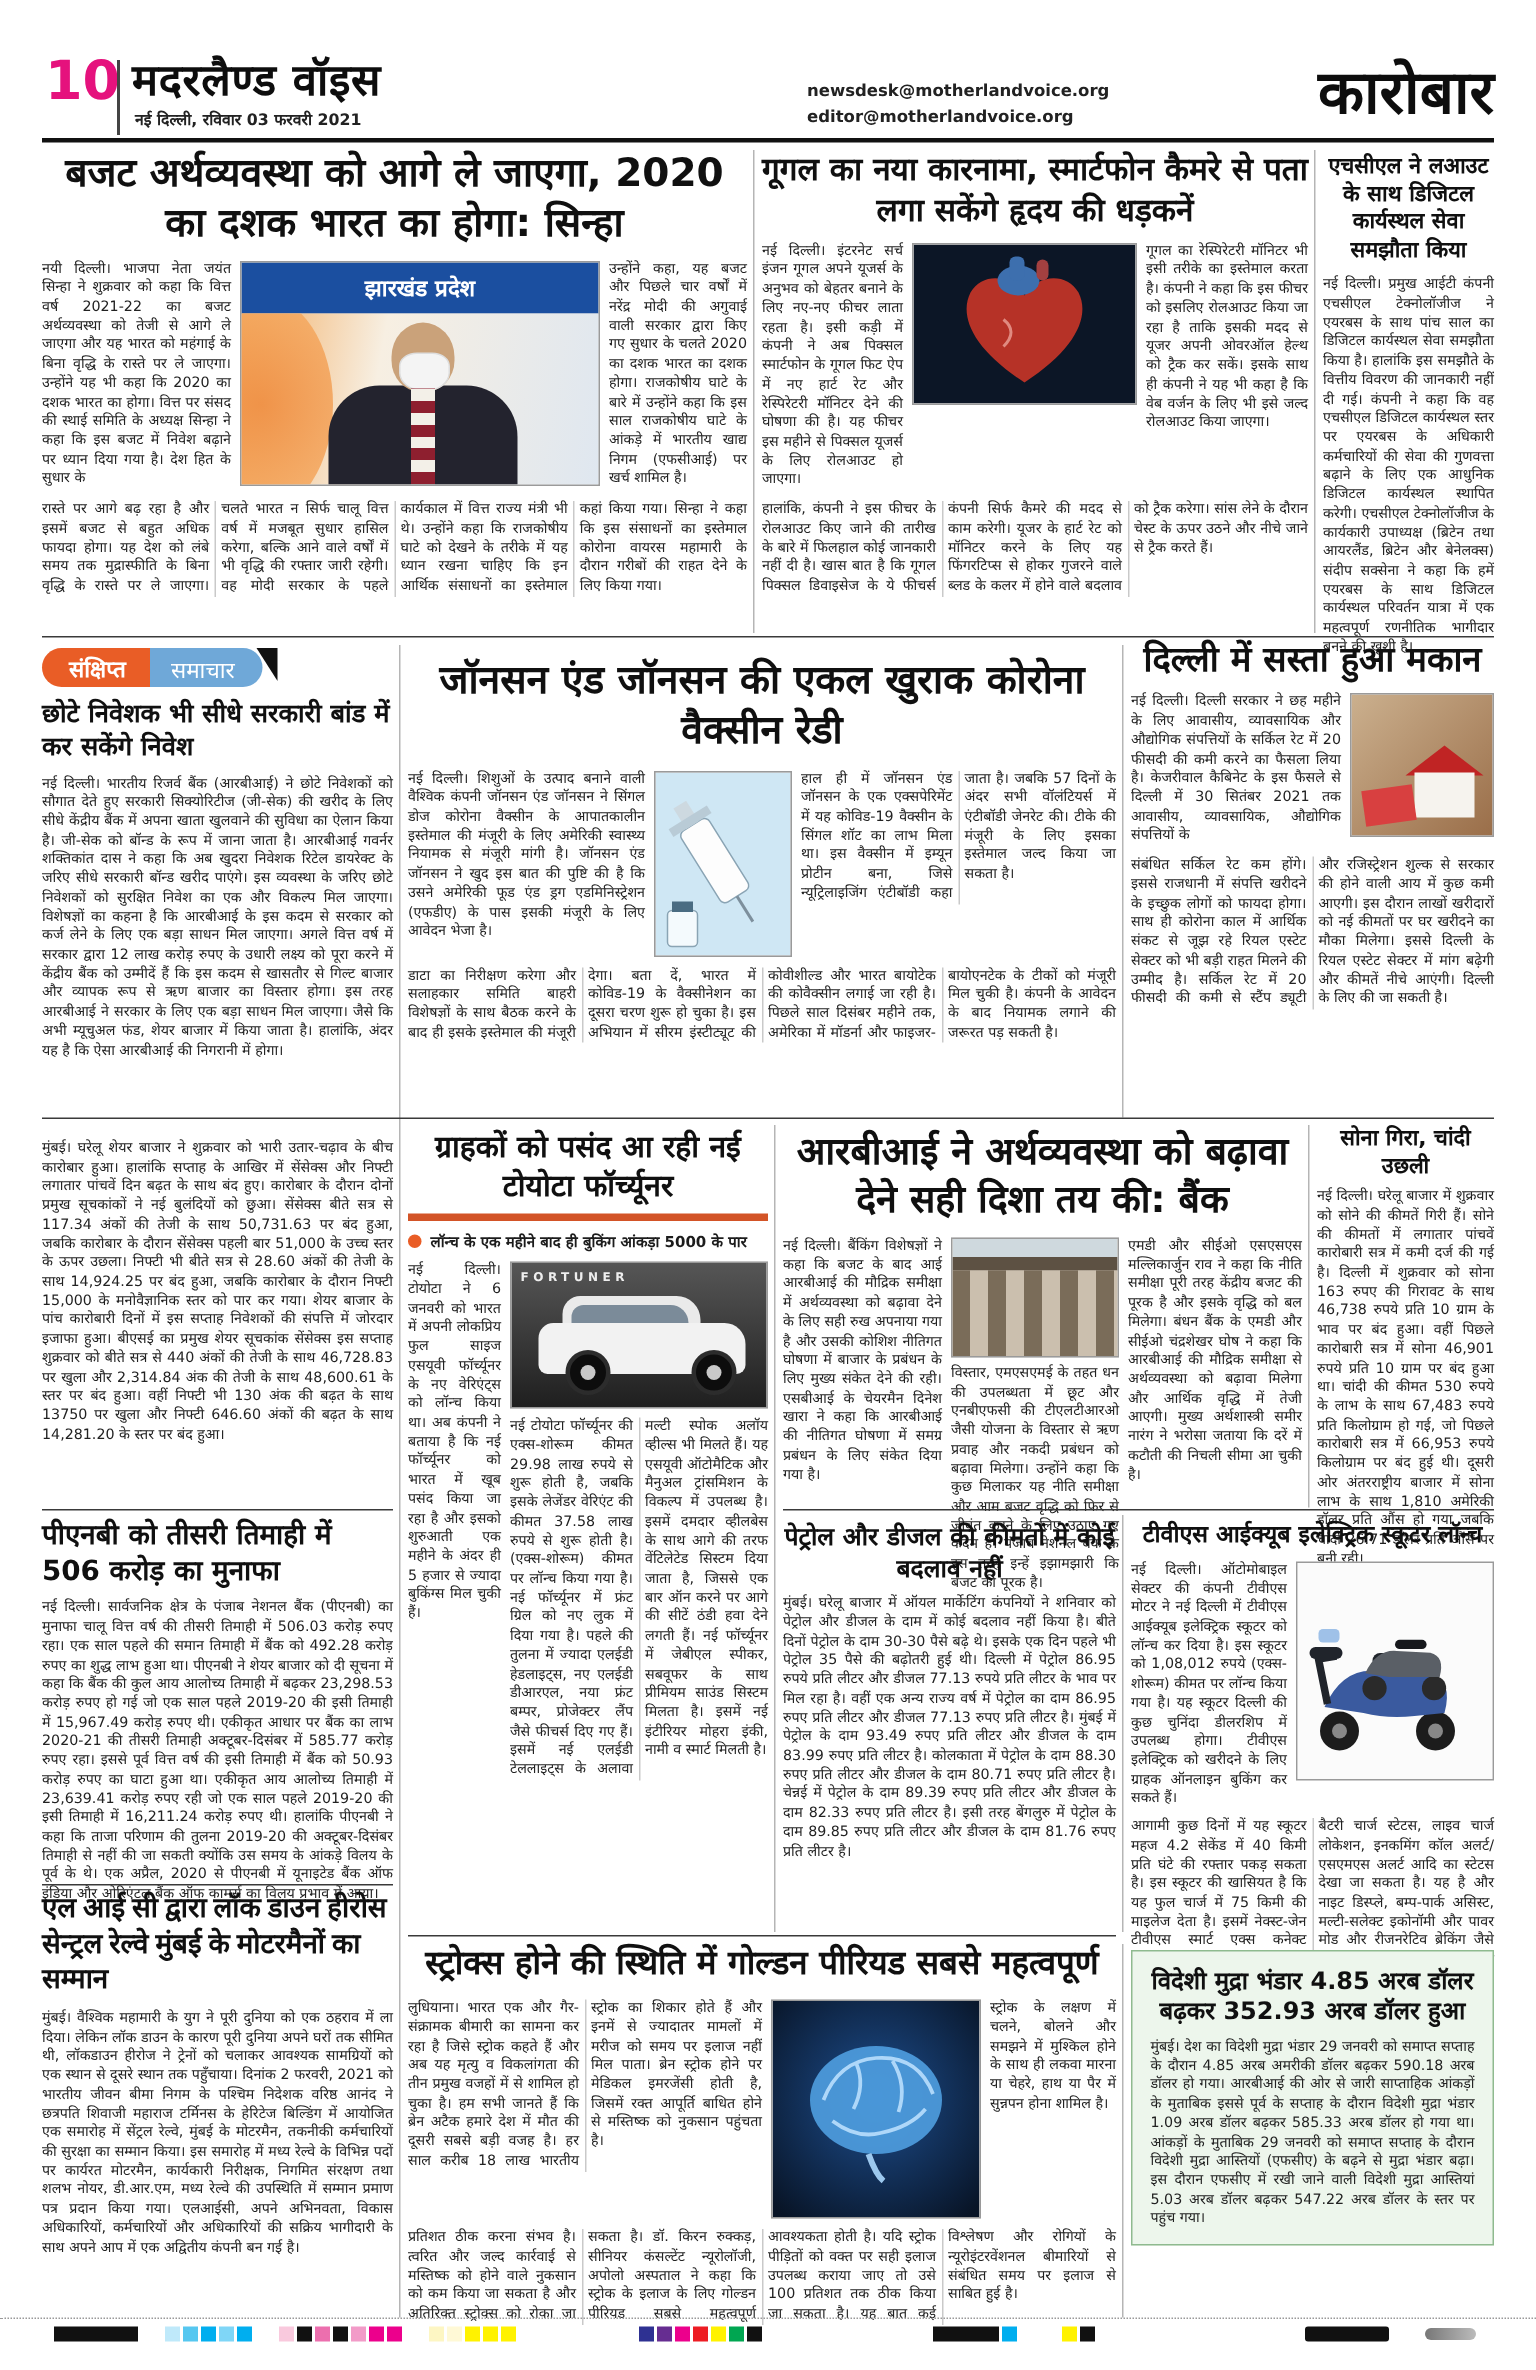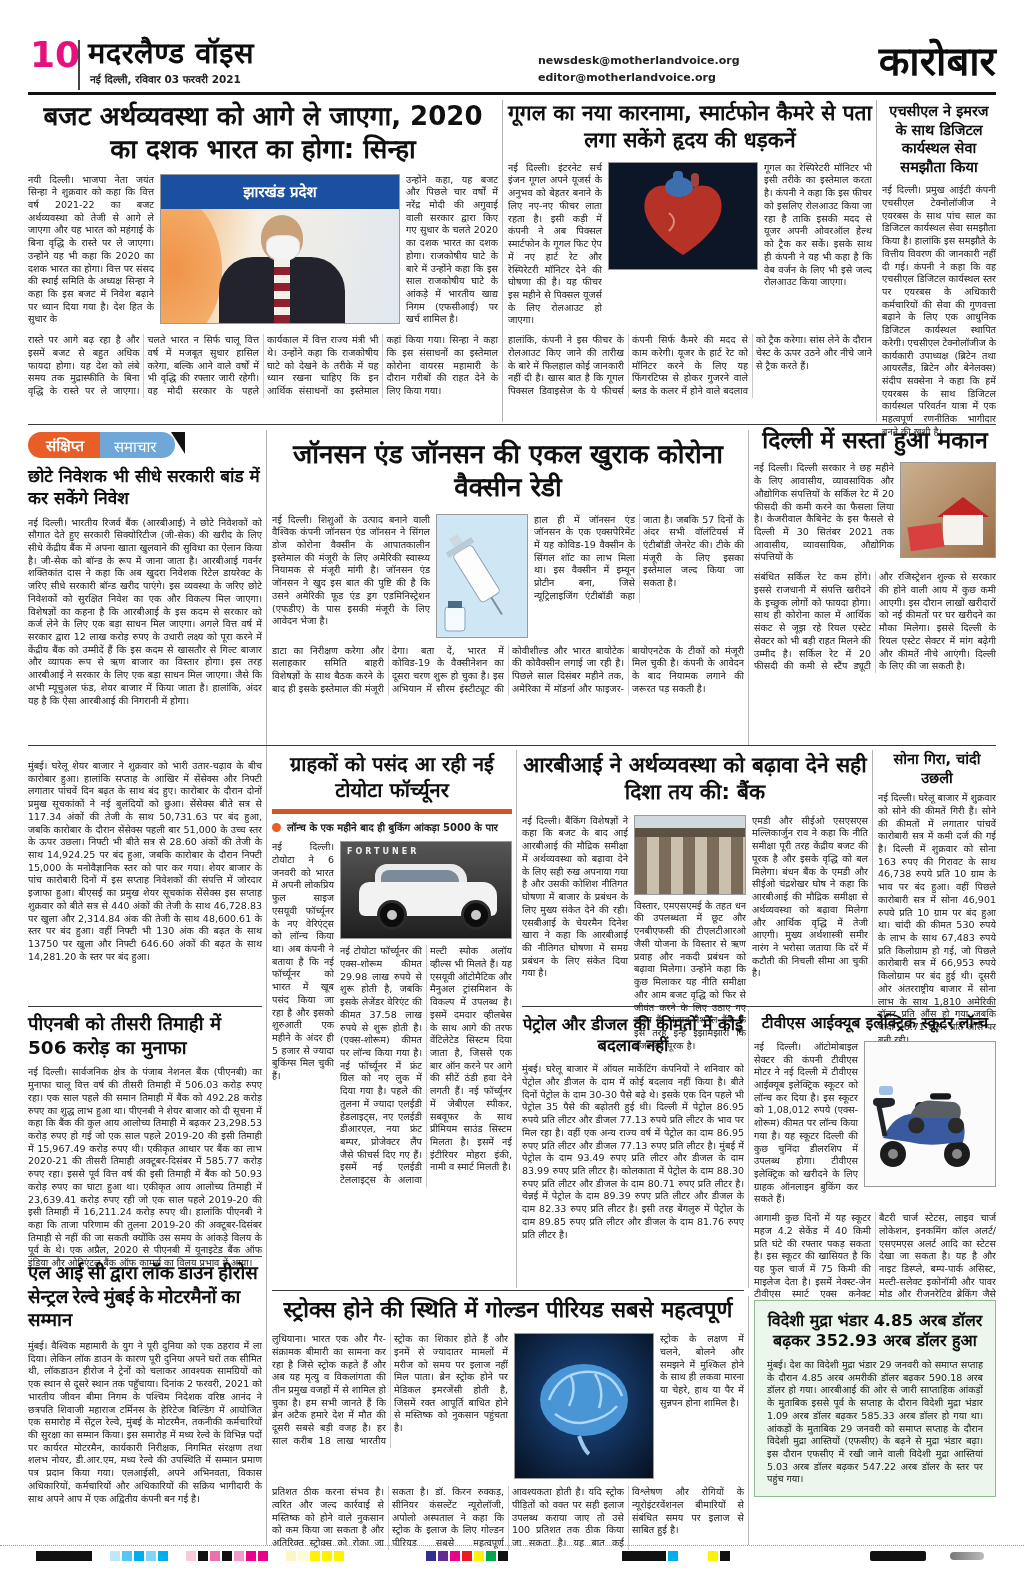--- a/index.html
+++ b/index.html
@@ -117,21 +117,21 @@
         </svg>
       </div>
       <div class="body-text" style="flex:1;">गूगल का रेस्पिरेटरी मॉनिटर भी इसी तरीके का इस्तेमाल करता है। कंपनी ने कहा कि इस फीचर को इसलिए रोलआउट किया जा रहा है ताकि इसकी मदद से यूजर अपनी ओवरऑल हेल्थ को ट्रैक कर सकें। इसके साथ ही कंपनी ने यह भी कहा है कि वेब वर्जन के लिए भी इसे जल्द रोलआउट किया जाएगा।</div>
     </div>
     <div class="body-text cols3" style="margin-top:7px;">हालांकि, कंपनी ने इस फीचर के रोलआउट किए जाने की तारीख के बारे में फिलहाल कोई जानकारी नहीं दी है। खास बात है कि गूगल पिक्सल डिवाइसेज के ये फीचर्स कंपनी सिर्फ कैमरे की मदद से काम करेगी। यूजर के हार्ट रेट को मॉनिटर करने के लिए यह फिंगरटिप्स से होकर गुजरने वाले ब्लड के कलर में होने वाले बदलाव को ट्रैक करेगा। सांस लेने के दौरान चेस्ट के ऊपर उठने और नीचे जाने से ट्रैक करते हैं।</div>
   </section>
 
   <div class="abs vrule" style="left:876px;top:100px;height:322px;"></div>
 
   <section class="abs" style="left:882px;top:102px;width:114px;">
-    <div class="hl hl-c" style="font-size:14.5px;">एचसीएल ने इमरज के साथ डिजिटल कार्यस्थल सेवा समझौता किया</div>
+    <div class="hl hl-c" style="font-size:14.5px;">एचसीएल ने लआउट के साथ डिजिटल कार्यस्थल सेवा समझौता किया</div>
     <div class="body-text" style="margin-top:8px;">नई दिल्ली। प्रमुख आईटी कंपनी एचसीएल टेक्नोलॉजीज ने एयरबस के साथ पांच साल का डिजिटल कार्यस्थल सेवा समझौता किया है। हालांकि इस समझौते के वित्तीय विवरण की जानकारी नहीं दी गई। कंपनी ने कहा कि वह एचसीएल डिजिटल कार्यस्थल स्तर पर एयरबस के अधिकारी कर्मचारियों की सेवा की गुणवत्ता बढ़ाने के लिए एक आधुनिक डिजिटल कार्यस्थल स्थापित करेगी। एचसीएल टेक्नोलॉजीज के कार्यकारी उपाध्यक्ष (ब्रिटेन तथा आयरलैंड, ब्रिटेन और बेनेलक्स) संदीप सक्सेना ने कहा कि हमें एयरबस के साथ डिजिटल कार्यस्थल परिवर्तन यात्रा में एक महत्वपूर्ण रणनीतिक भागीदार बनने की खुशी है।</div>
   </section>
 
   <div class="abs hrule" style="left:28px;top:424px;width:968px;"></div>
 
   <section class="abs" style="left:28px;top:432px;width:234px;">
     <div class="badge-row">
       <div class="badge-orange">संक्षिप्त</div>
       <div class="badge-blue">समाचार</div>
       <div class="badge-flag"></div>
@@ -212,21 +212,21 @@
           </div>
         </div>
         <div class="body-text cols2" style="margin-top:6px;">नई टोयोटा फॉर्च्यूनर की एक्स-शोरूम कीमत 29.98 लाख रुपये से शुरू होती है, जबकि इसके लेजेंडर वेरिएंट की कीमत 37.58 लाख रुपये से शुरू होती है। (एक्स-शोरूम) कीमत पर लॉन्च किया गया है। नई फॉर्च्यूनर में फ्रंट ग्रिल को नए लुक में दिया गया है। पहले की तुलना में ज्यादा एलईडी हेडलाइट्स, नए एलईडी डीआरएल, नया फ्रंट बम्पर, प्रोजेक्टर लैंप जैसे फीचर्स दिए गए हैं। इसमें नई एलईडी टेललाइट्स के अलावा मल्टी स्पोक अलॉय व्हील्स भी मिलते हैं। यह एसयूवी ऑटोमैटिक और मैनुअल ट्रांसमिशन के विकल्प में उपलब्ध है। इसमें दमदार व्हीलबेस के साथ आगे की तरफ वेंटिलेटेड सिस्टम दिया जाता है, जिससे एक बार ऑन करने पर आगे की सीटें ठंडी हवा देने लगती हैं। नई फॉर्च्यूनर में जेबीएल स्पीकर, सबवूफर के साथ प्रीमियम साउंड सिस्टम मिलता है। इसमें नई इंटीरियर मोहरा इंकी, नामी व स्मार्ट मिलती है।</div>
       </div>
     </div>
   </section>
 
   <div class="abs vrule" style="left:516px;top:750px;height:538px;"></div>
 
   <section class="abs" style="left:522px;top:752px;width:346px;">
-    <div class="hl hl-c" style="font-size:21px;">आरबीआई ने अर्थव्यवस्था को बढ़ावा देने सही दिशा तय की: बैंक</div>
+    <div class="hl hl-c" style="font-size:25px;">आरबीआई ने अर्थव्यवस्था को बढ़ावा देने सही दिशा तय की: बैंक</div>
     <div class="row" style="margin-top:9px;">
       <div class="body-text" style="width:106px;">नई दिल्ली। बैंकिंग विशेषज्ञों ने कहा कि बजट के बाद आई आरबीआई की मौद्रिक समीक्षा में अर्थव्यवस्था को बढ़ावा देने के लिए सही रुख अपनाया गया है और उसकी कोशिश नीतिगत घोषणा में बाजार के प्रबंधन के लिए मुख्य संकेत देने की रही। एसबीआई के चेयरमैन दिनेश खारा ने कहा कि आरबीआई की नीतिगत घोषणा में समग्र प्रबंधन के लिए संकेत दिया गया है।</div>
       <div style="width:112px;flex:0 0 auto;">
         <div class="photo" style="width:112px;height:80px;">
           <div class="rbi-scene">
             <div class="rbi-sky"></div>
             <div class="rbi-lintel"></div>
             <div class="rbi-pillars"></div>
           </div>
         </div>

